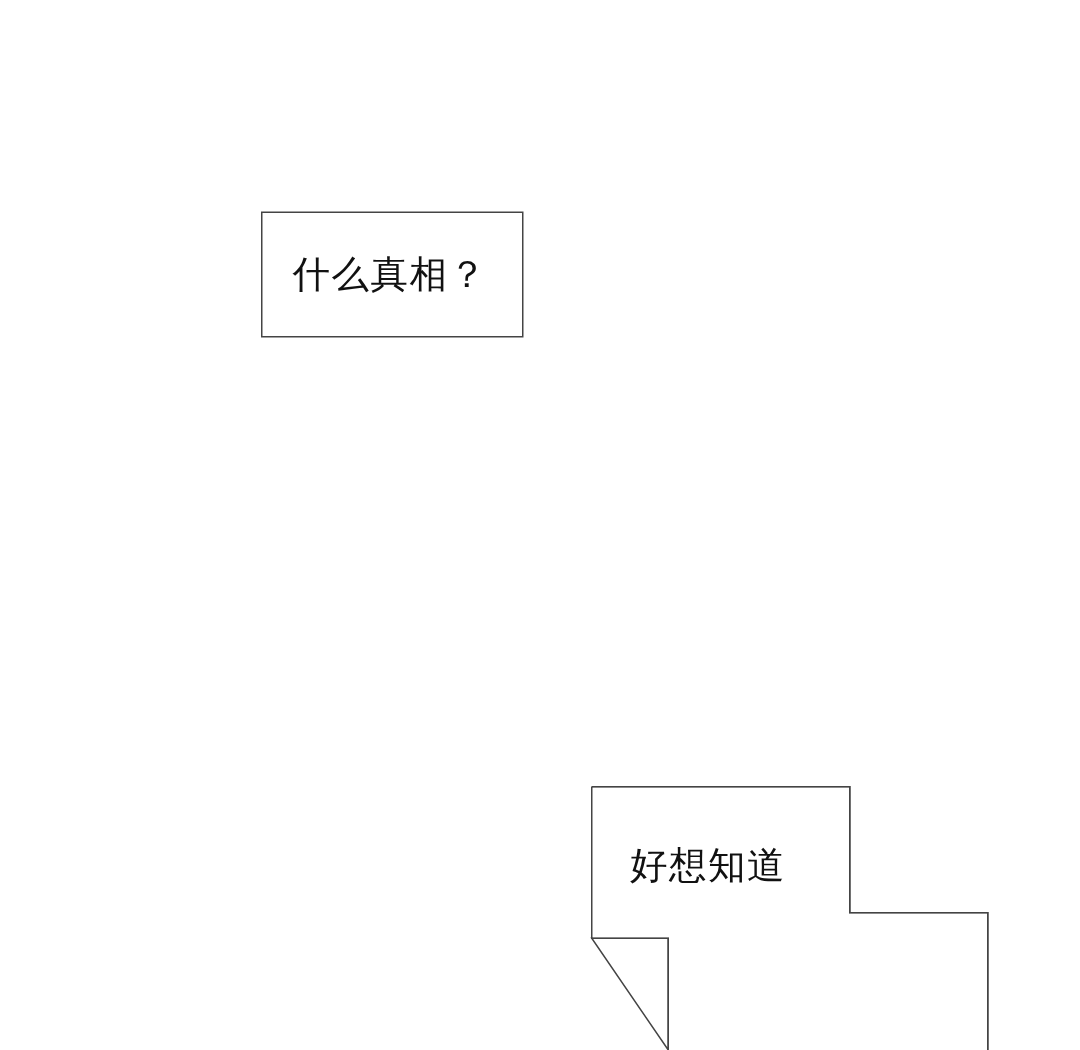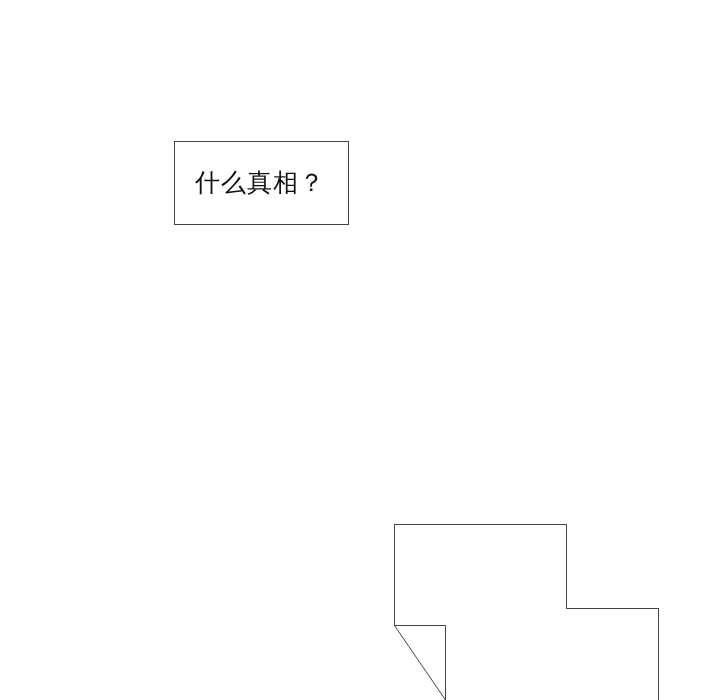--- a/index.html
+++ b/index.html
@@ -25,13 +25,14 @@
   <div class="bubble-text" style="left:195px;top:170px;">什么真相？</div>
 
   <svg style="position:absolute;left:0;top:0;" width="720" height="700">
     <path d="M394.5 524.5 H566.5 V608.5 H658.5 V700 M445.5 700 V625.5 H394.5 Z" fill="#ffffff" stroke="#444" stroke-width="1"></path>
     <rect x="395" y="525" width="171" height="100" fill="#fff"></rect>
     <rect x="446" y="609" width="212" height="91" fill="#fff"></rect>
     <path d="M394.5 524.5 H566.5 V608.5 H658.5 V700" fill="none" stroke="#444" stroke-width="1"></path>
     <path d="M394.5 524.5 V625.5 H445.5 V700" fill="none" stroke="#444" stroke-width="1"></path>
   </svg>
 
+  <div class="bubble-text" style="left:420px;top:564px;">好想知道</div>
 </div>
 
 </body></html>

